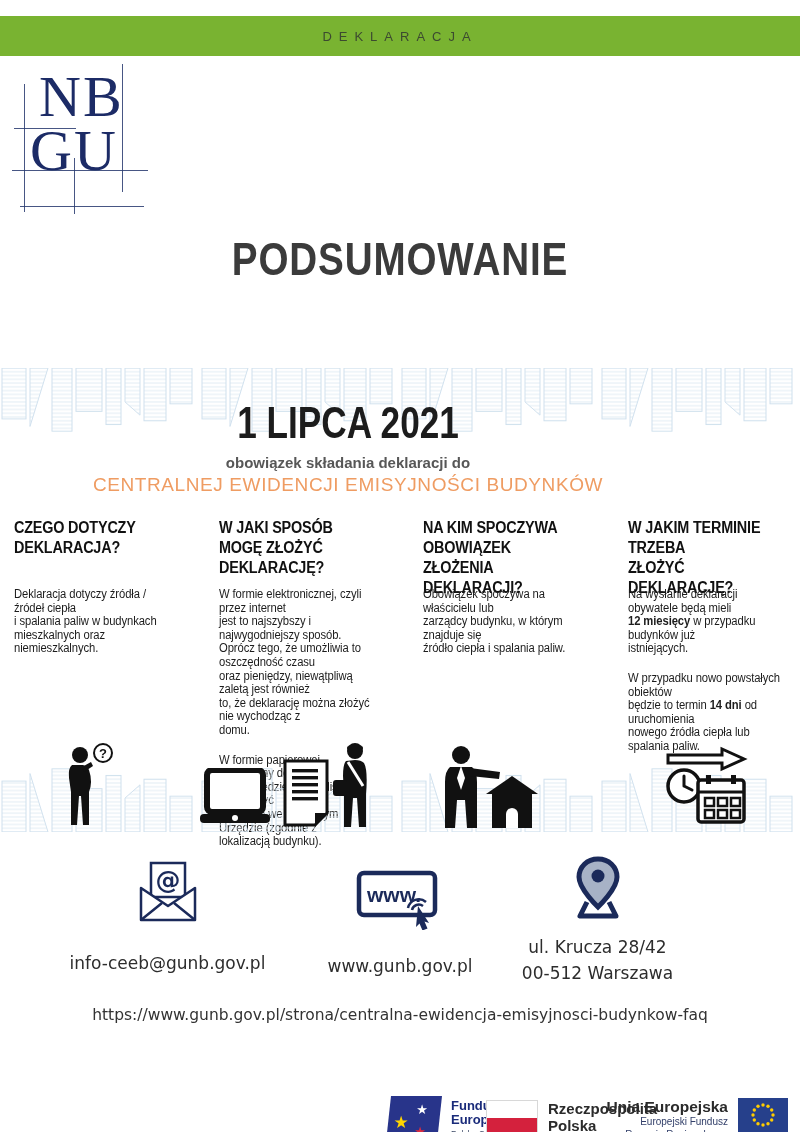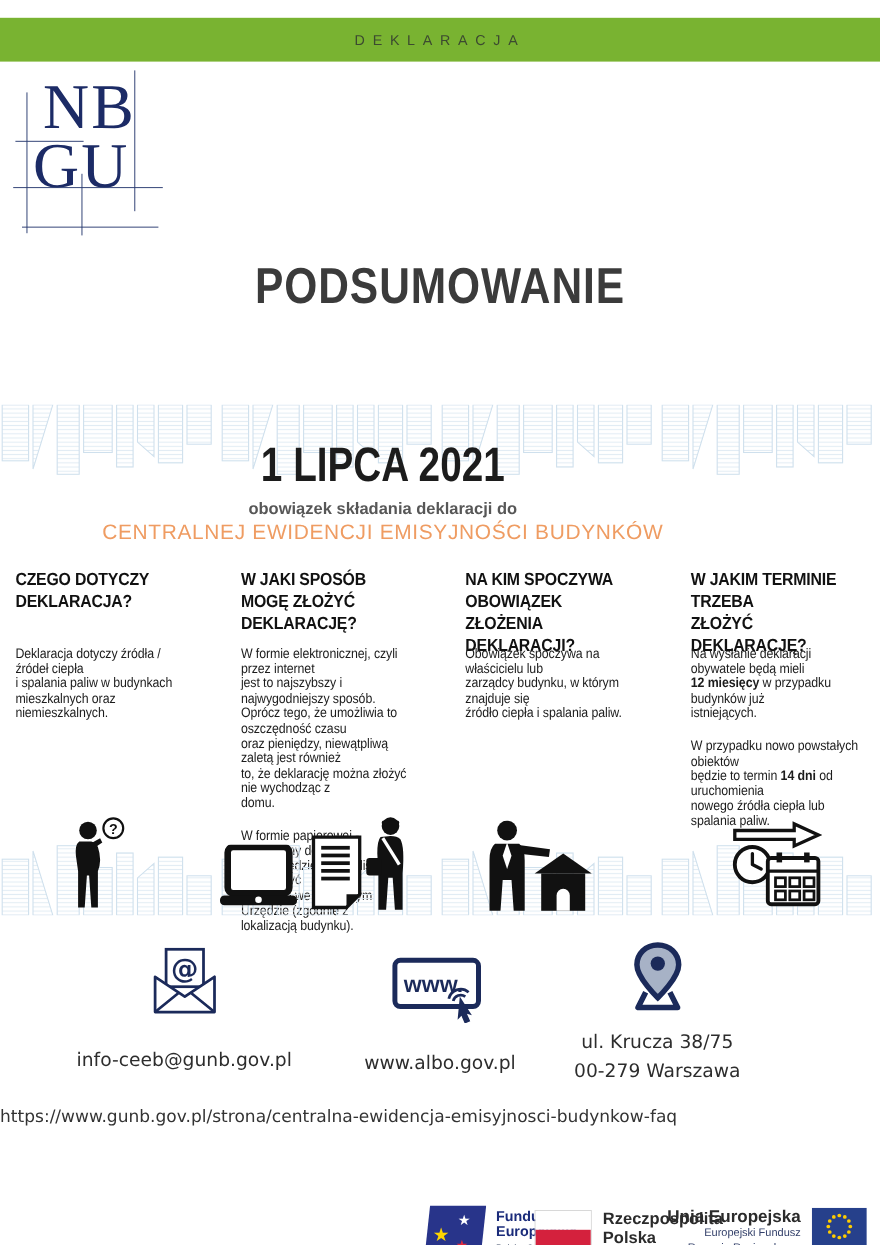--- a/index.html
+++ b/index.html
@@ -57,21 +57,21 @@
   .contact .clabel{font-family:"DejaVu Sans","Liberation Sans",sans-serif;
                    font-size:17px;color:#2d2d2d;}
   .contact-email{left:55px;top:845px;width:225px;}
   .contact-email .clabel{margin-top:26px;}
   .contact-www{left:300px;top:852px;width:200px;}
   .contact-www .clabel{margin-top:22px;}
   .contact-address{left:495px;top:840px;width:205px;}
   .contact-address .clabel{margin-top:8px;line-height:26px;}
 
   
-  .faq-url{position:absolute;left:0;top:990px;width:800px;
+  .faq-url{position:absolute;left:0;top:990px;width:800px;text-align:center;
            font-family:"DejaVu Sans","Liberation Sans",sans-serif;
            font-size:15.5px;color:#333;}
 
   
   .footer{position:absolute;left:0;top:1080px;width:800px;height:52px;}
   .fe{position:absolute;left:386px;top:0;display:flex;gap:9px;align-items:center;}
   .fe-text .t{font-size:13px;font-weight:bold;color:#1a2b7a;line-height:14px;white-space:pre-line;}
   .fe-text .s{font-size:8.5px;color:#3d4a66;margin-top:2px;}
   .rp{position:absolute;left:486px;top:4px;display:flex;gap:10px;align-items:flex-start;}
   .pl-flag{width:52px;height:36px;border:1px solid #d8d8d8;box-sizing:border-box;}
@@ -285,30 +285,30 @@
     <div class="clabel">info-ceeb@gunb.gov.pl</div>
   </div>
 
   <div class="contact contact-www">
     <svg width="88" height="62" viewBox="0 0 88 62">
       <rect x="3" y="5" width="76" height="42" rx="5" fill="#fff" stroke="#1b2a5a" stroke-width="4.5"></rect>
       <text x="11" y="34" font-size="21" font-weight="bold" fill="#1b2a5a">www.</text>
       <path d="M52,40 a11,11 0 0 1 18,-6 M56,42 a7,7 0 0 1 11,-4" fill="none" stroke="#1b2a5a" stroke-width="2.5"></path>
       <path d="M62,38 l11,17 -4.5,-1.5 3,7 -5,2 -3,-7 -3.5,3.5 Z" fill="#1b2a5a"></path>
     </svg>
-    <div class="clabel">www.albo.gov.pl</div>
+    <div class="clabel">www.gunb.gov.pl</div>
   </div>
 
   <div class="contact contact-address">
     <svg width="58" height="66" viewBox="0 0 58 66">
       <path d="M18,46 L11,60 H47 L40,46" fill="#fff" stroke="#1b2a5a" stroke-width="5" stroke-linejoin="round"></path>
       <path d="M29,3 C18,3 10,11 10,21 C10,33 29,51 29,51 C29,51 48,33 48,21 C48,11 40,3 29,3 Z" fill="#a7b2c6" stroke="#1b2a5a" stroke-width="5"></path>
       <circle cx="29" cy="20" r="6.5" fill="#1b2a5a"></circle>
     </svg>
-    <div class="clabel"><span>ul. Krucza 38/75</span><br><span>00-279 Warszawa</span></div>
+    <div class="clabel"><span>ul. Krucza 28/42</span><br><span>00-512 Warszawa</span></div>
   </div>
 
   <div class="faq-url">https://www.gunb.gov.pl/strona/centralna-ewidencja-emisyjnosci-budynkow-faq</div>
 
   <div class="footer">
 
     <div class="fe">
       <svg width="56" height="46" viewBox="0 0 56 46">
         <polygon points="5,0 56,0 51,46 0,46" fill="#28348a"></polygon>
         <text x="36" y="18" text-anchor="middle" font-size="13" fill="#ffffff" font-family="DejaVu Sans, sans-serif">★</text>

